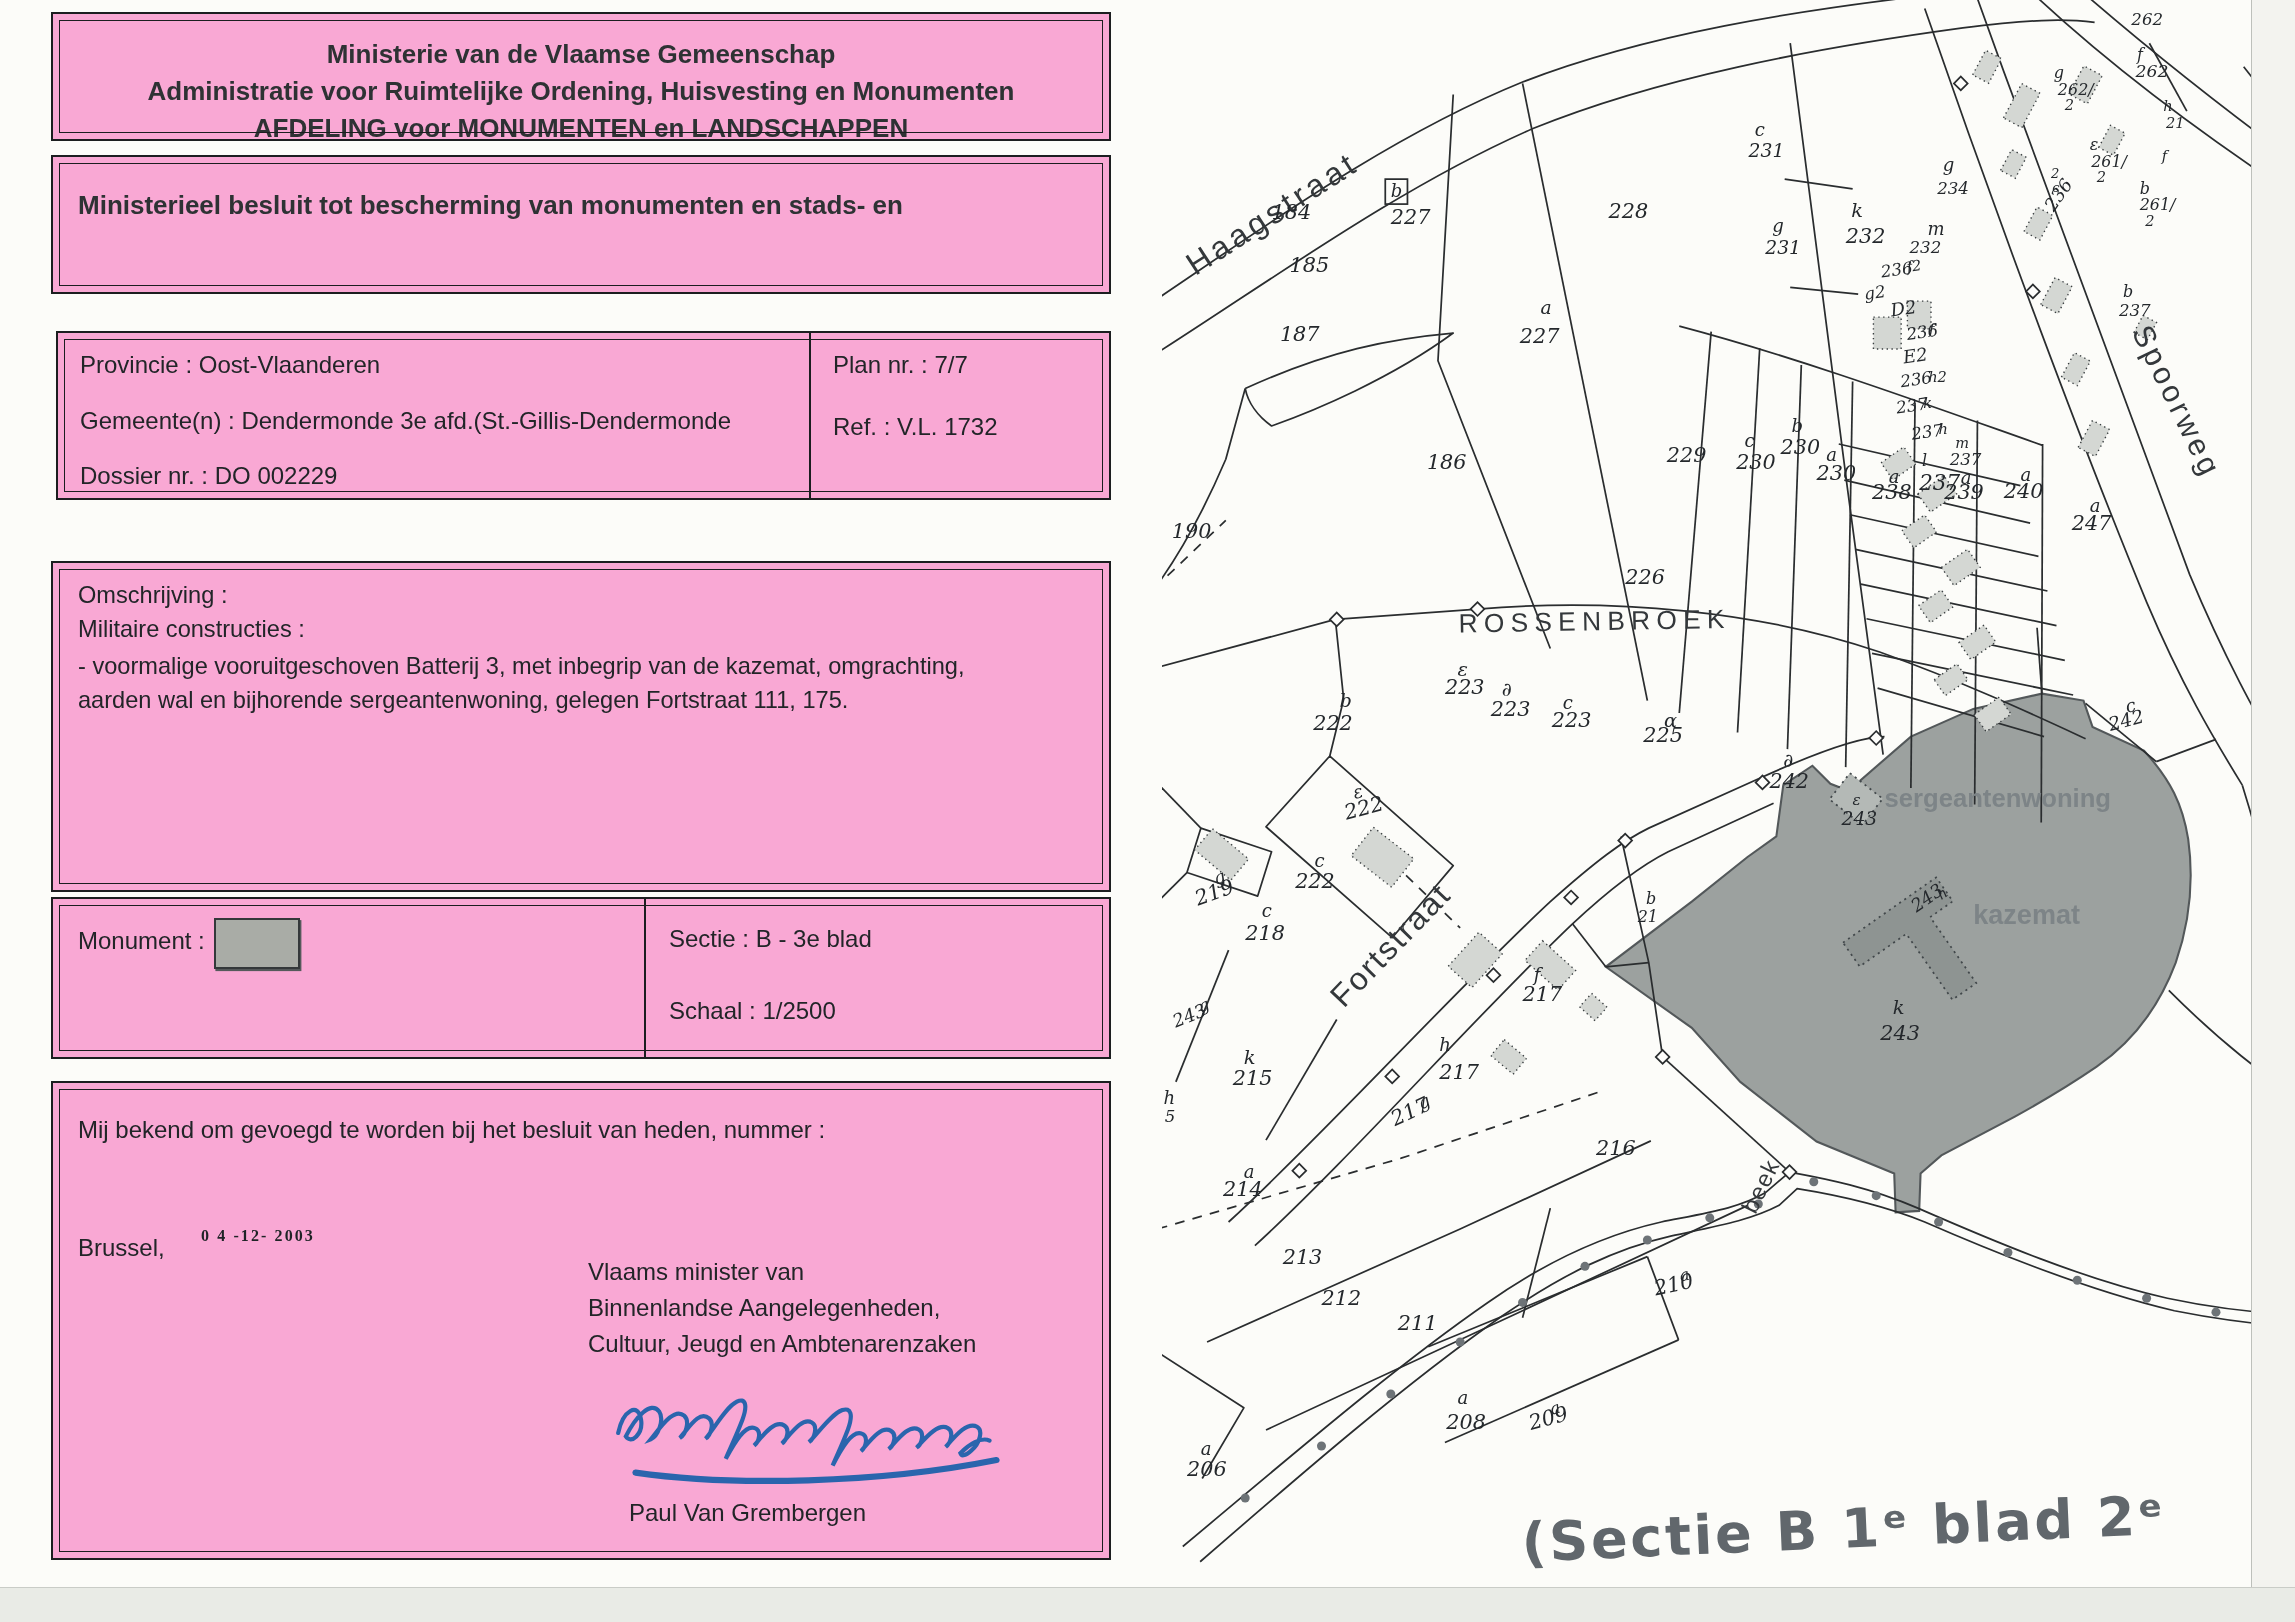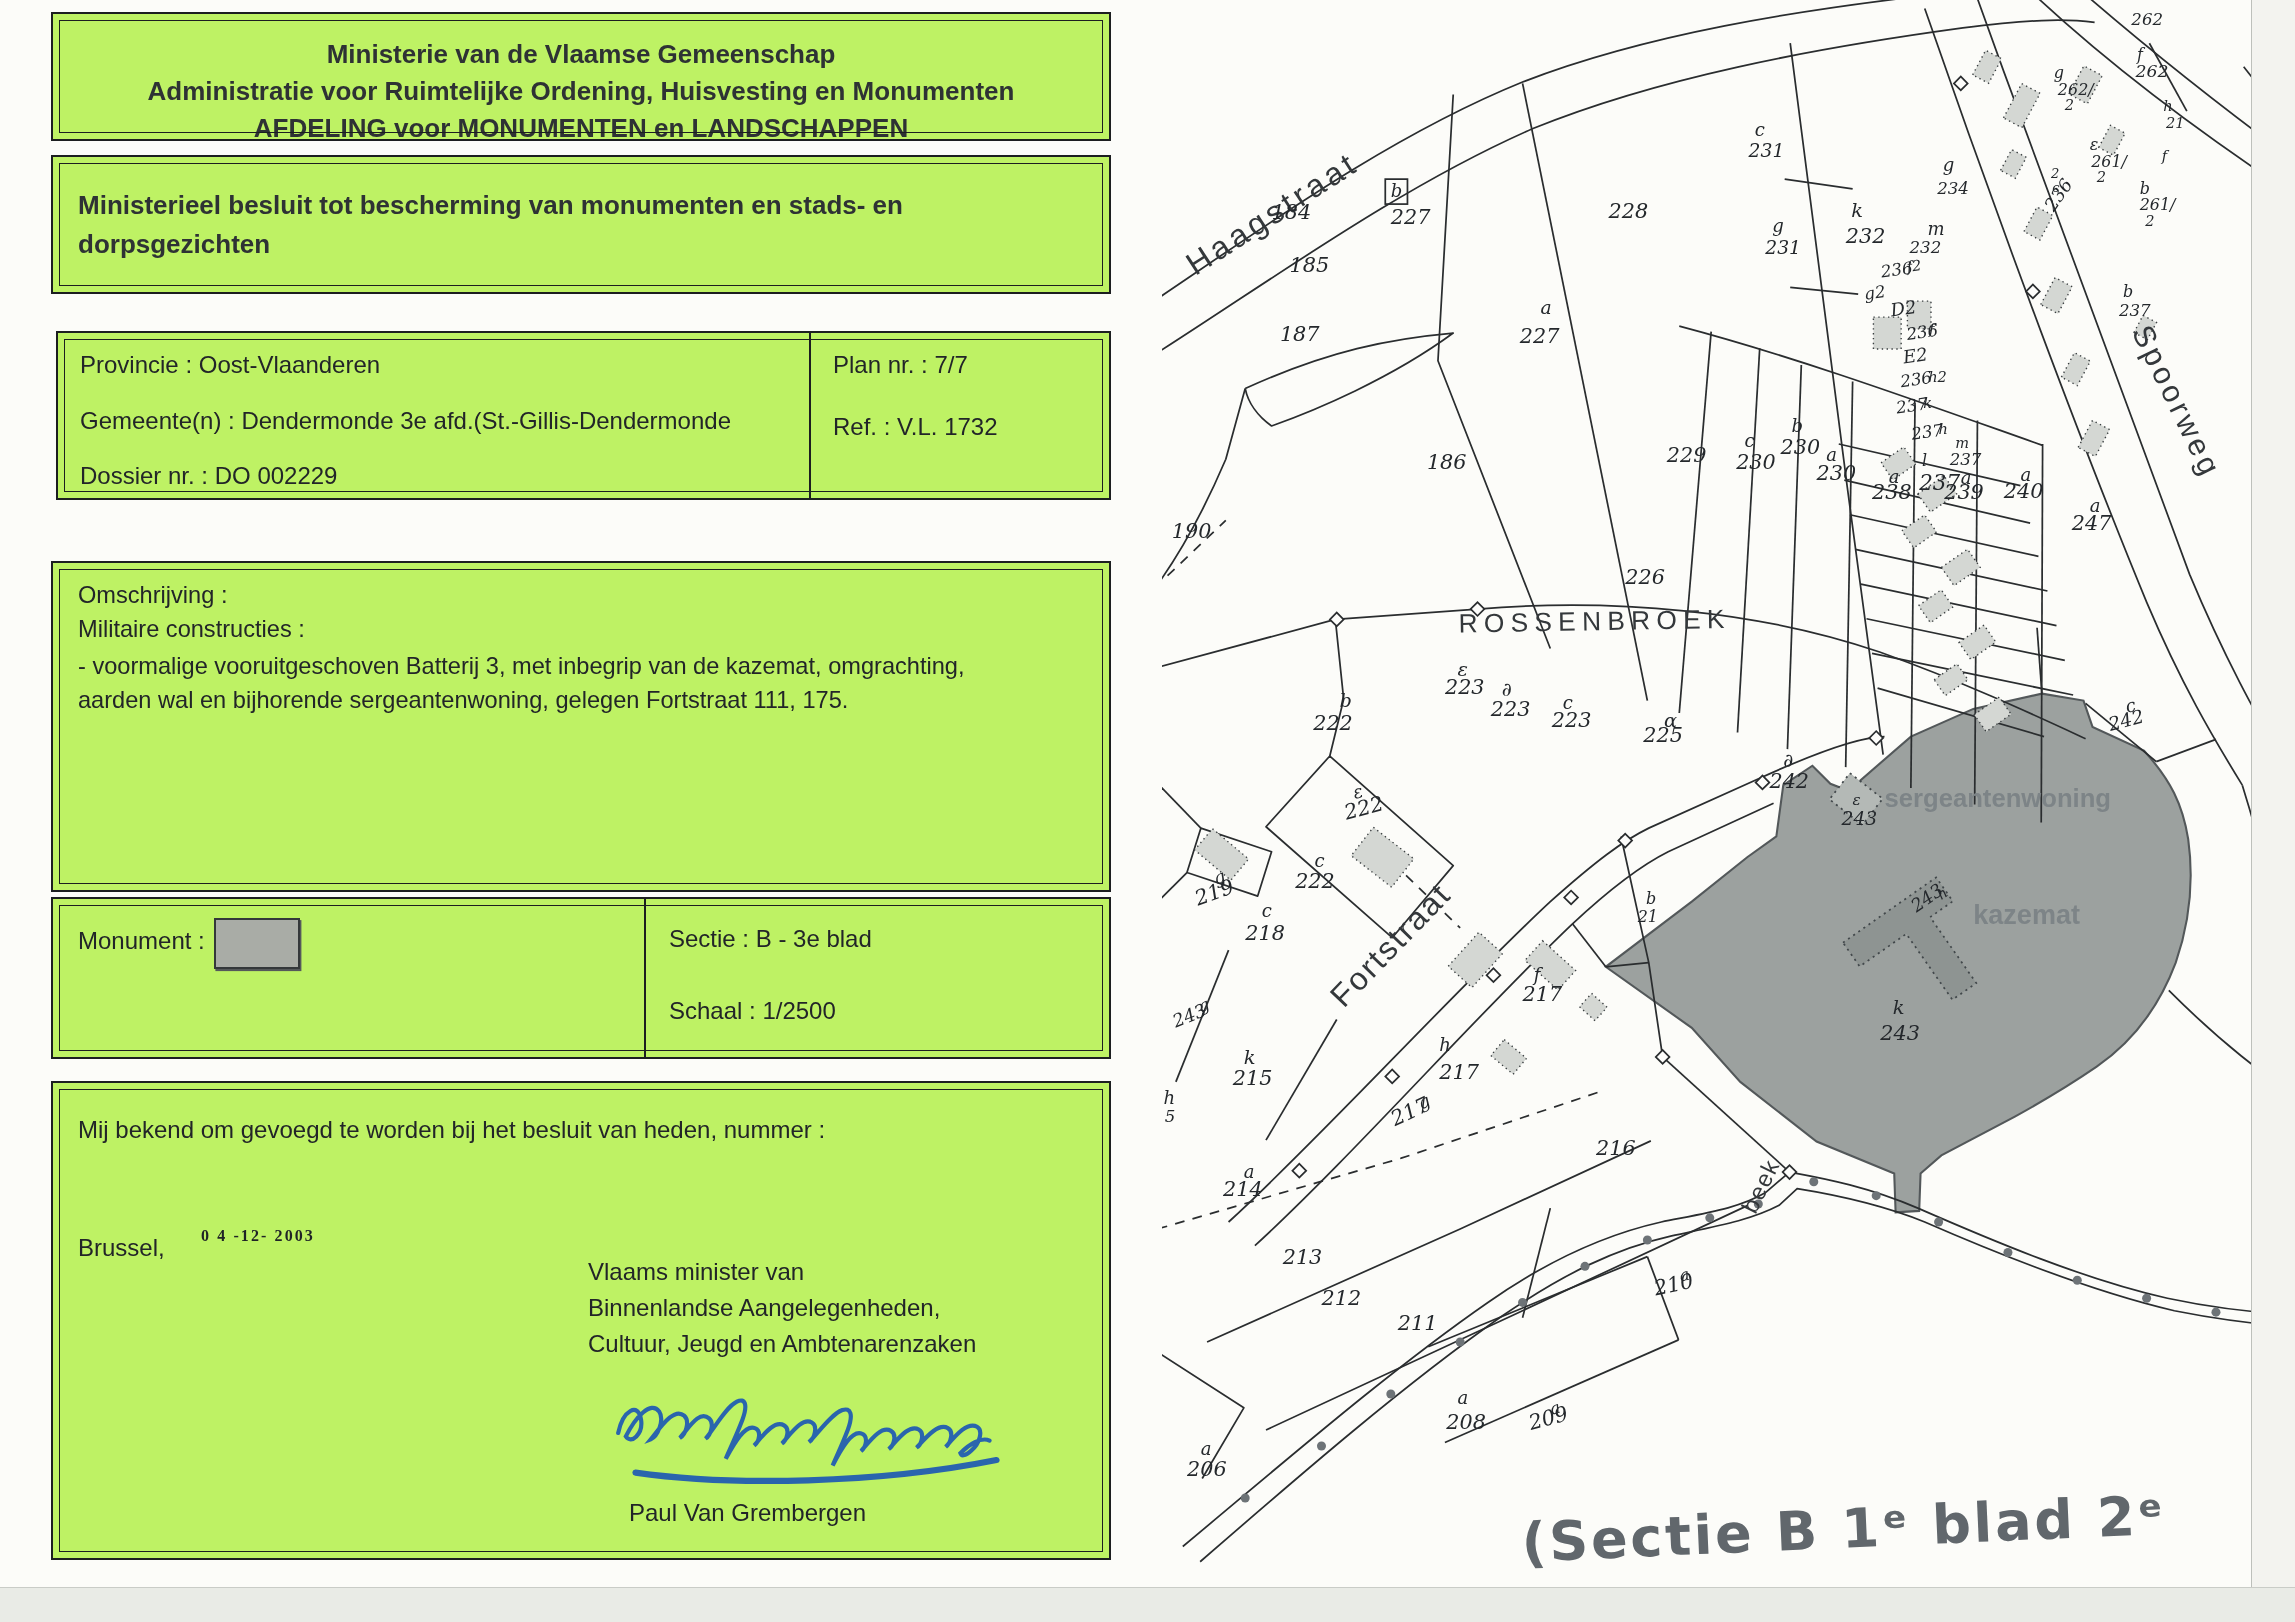--- a/index.html
+++ b/index.html
@@ -1,21 +1,21 @@
 <!DOCTYPE html>
 <html style="font-size:11px"><head>
 <meta charset="utf-8">
 <style>
   html,body{margin:0;padding:0;}
   body{
     width:2295px;height:1623px;position:relative;background:#fcfcf9;
     font-family:"Liberation Sans",sans-serif;color:#26292c;overflow:hidden;
   }
   .dbox{
-    position:absolute;background:#bef264;
+    position:absolute;background:#f9a8d4;
     border:2.8px solid #1c1e20;outline:1.4px solid #1c1e20;outline-offset:-9px;
     box-sizing:border-box;
   }
   .hdr{ text-align:center;font-weight:bold;font-size:26px;line-height:37px;color:#2e3234;padding-top:22px;}
   .decree{ font-weight:bold;font-size:26px;line-height:39px;color:#2e3234;padding:29px 0 0 25px;}
   .field{ position:absolute;font-size:24px;color:#222528;white-space:nowrap;}
   .omsch{ position:absolute;font-size:23.6px;line-height:34px;color:#222528;}
   .divider-v{position:absolute;width:2.1px;background:#1c1e20;top:0;bottom:0;}
   .swatch{position:absolute;width:82px;height:47px;border:2.8px solid #34383a;box-shadow:1.4px 2.1px 0 #55595b;}
   .stamp{font-family:Liberation Serif, serif;font-weight:bold;font-size:16px;letter-spacing:2.1px;color:#1f2326;}
@@ -32,21 +32,20 @@
 <body>
 
 <div class="dbox hdr" style="left:51px;top:11.8px;width:1060px;height:129px;">
   <div>Ministerie van de Vlaamse Gemeenschap</div>
   <div>Administratie voor Ruimtelijke Ordening, Huisvesting en Monumenten</div>
   <div>AFDELING voor MONUMENTEN en LANDSCHAPPEN</div>
 </div>
 
 <div class="dbox decree" style="left:51px;top:155px;width:1060px;height:139px;">
   <div>Ministerieel besluit tot bescherming van monumenten en stads- en</div>
-  <div>dorpsgezichten</div>
 </div>
 
 <div class="dbox" style="left:56px;top:331px;width:1055px;height:169px;">
   <div class="divider-v" style="left:751px;"></div>
   <div class="field" style="left:22px;top:18px;">Provincie : Oost-Vlaanderen</div>
   <div class="field" style="left:22px;top:74px;">Gemeente(n) : Dendermonde 3e afd.(St.-Gillis-Dendermonde</div>
   <div class="field" style="left:22px;top:129px;">Dossier nr. : DO  002229</div>
   <div class="field" style="left:775px;top:18px;">Plan nr. : 7/7</div>
   <div class="field" style="left:775px;top:80px;">Ref. : V.L.  1732</div>
 </div>

